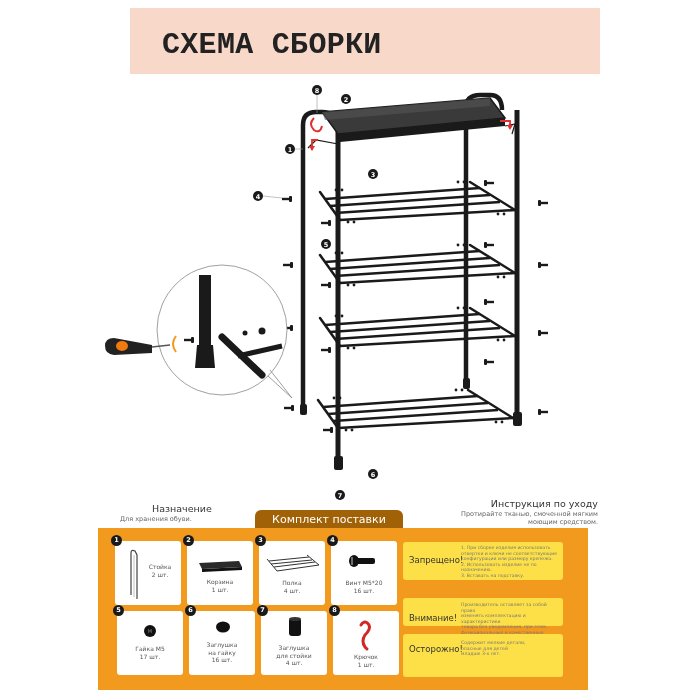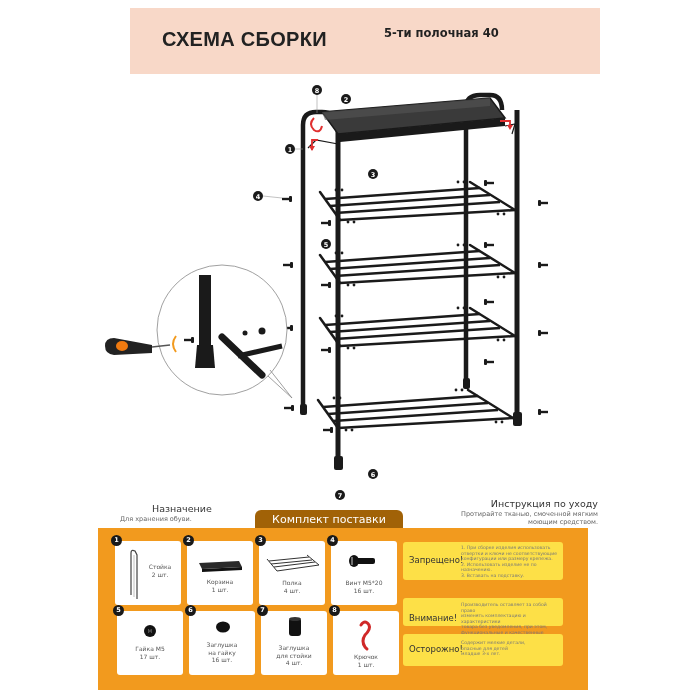--- a/index.html
+++ b/index.html
@@ -1,20 +1,20 @@
 <!DOCTYPE html>
 <html><head>
 <meta charset="utf-8">
 <style>
   * { margin:0; padding:0; box-sizing:border-box; }
   html, body { width:700px; height:700px; background:#ffffff; overflow:hidden; }
   body { position:relative; font-family:"DejaVu Sans", sans-serif; color:#222; }
 
   .header-band { position:absolute; left:130px; top:8px; width:470px; height:66px; background:#f8d8c8; }
-  .header-title { position:absolute; left:162px; top:28px; font-size:20px; font-weight:bold; color:#222; letter-spacing:0.3px; font-family:Liberation Sans, sans-serif; }
+  .header-title { position:absolute; left:162px; top:28px; font-size:30px; font-weight:bold; color:#222; letter-spacing:0.3px; font-family:Liberation Mono, monospace; }
   .header-sub { position:absolute; left:384px; top:26px; font-size:11.5px; font-weight:bold; color:#222; line-height:15px; }
 
   .diagram { position:absolute; left:0; top:0; width:700px; height:510px; }
 
   .purpose { position:absolute; left:120px; top:503px; }
   .purpose-title { font-size:9.5px; color:#333;padding-left:32px; }
   .purpose-text { font-size:6.5px; color:#666; margin-top:1px; }
 
   .care { position:absolute; left:438px; top:498px; width:160px;text-align:right; }
   .care-title { font-size:9.5px; color:#333; }
@@ -34,21 +34,20 @@
   .note .n-text { position:absolute; left:58px; width:100px; font-size:4.6px; color:#777; line-height:5.6px; }
 
   .callout { font-family:"DejaVu Sans", sans-serif; font-size:6.5px; font-weight:bold; fill:#fff; }
 </style>
 </head>
 <body>
 
 <div class="header-band"></div>
 <div class="header-title">СХЕМА СБОРКИ</div>
 <div class="header-sub">
-  <div>5-ти полочная 40</div>
 </div>
 
 <svg class="diagram" viewBox="0 0 700 510" xmlns="http://www.w3.org/2000/svg">
   <defs>
     <g id="screw">
       <rect x="0" y="-1.2" width="8" height="2.4" fill="#1a1a1a"></rect>
       <rect x="7" y="-3" width="3" height="6" rx="1" fill="#1a1a1a"></rect>
     </g>
     <g id="screwR">
       <rect x="-8" y="-1.2" width="8" height="2.4" fill="#1a1a1a"></rect>
@@ -309,20 +308,20 @@
 <div class="note" style="top:598px;height:28px;">
   <div class="n-title" style="top:15px;">Внимание!</div>
   <div class="n-text" style="top:4px;">
     <div>Производитель оставляет за собой право</div>
       <div>изменять комплектацию и характеристики</div>
       <div>товара без уведомления, при этом,</div>
       <div>функциональные и качественные</div>
       <div>показатели товара не ухудшаются.</div>
   </div>
 </div>
-<div class="note" style="top:634px;height:32px;">
+<div class="note" style="top:634px;height:43px;">
   <div class="n-title" style="top:10px;">Осторожно!</div>
   <div class="n-text" style="top:6px;">
     <div>Содержит мелкие детали,</div>
       <div>опасные для детей</div>
       <div>младше 3-х лет.</div>
   </div>
 </div>
 
 </body></html>

